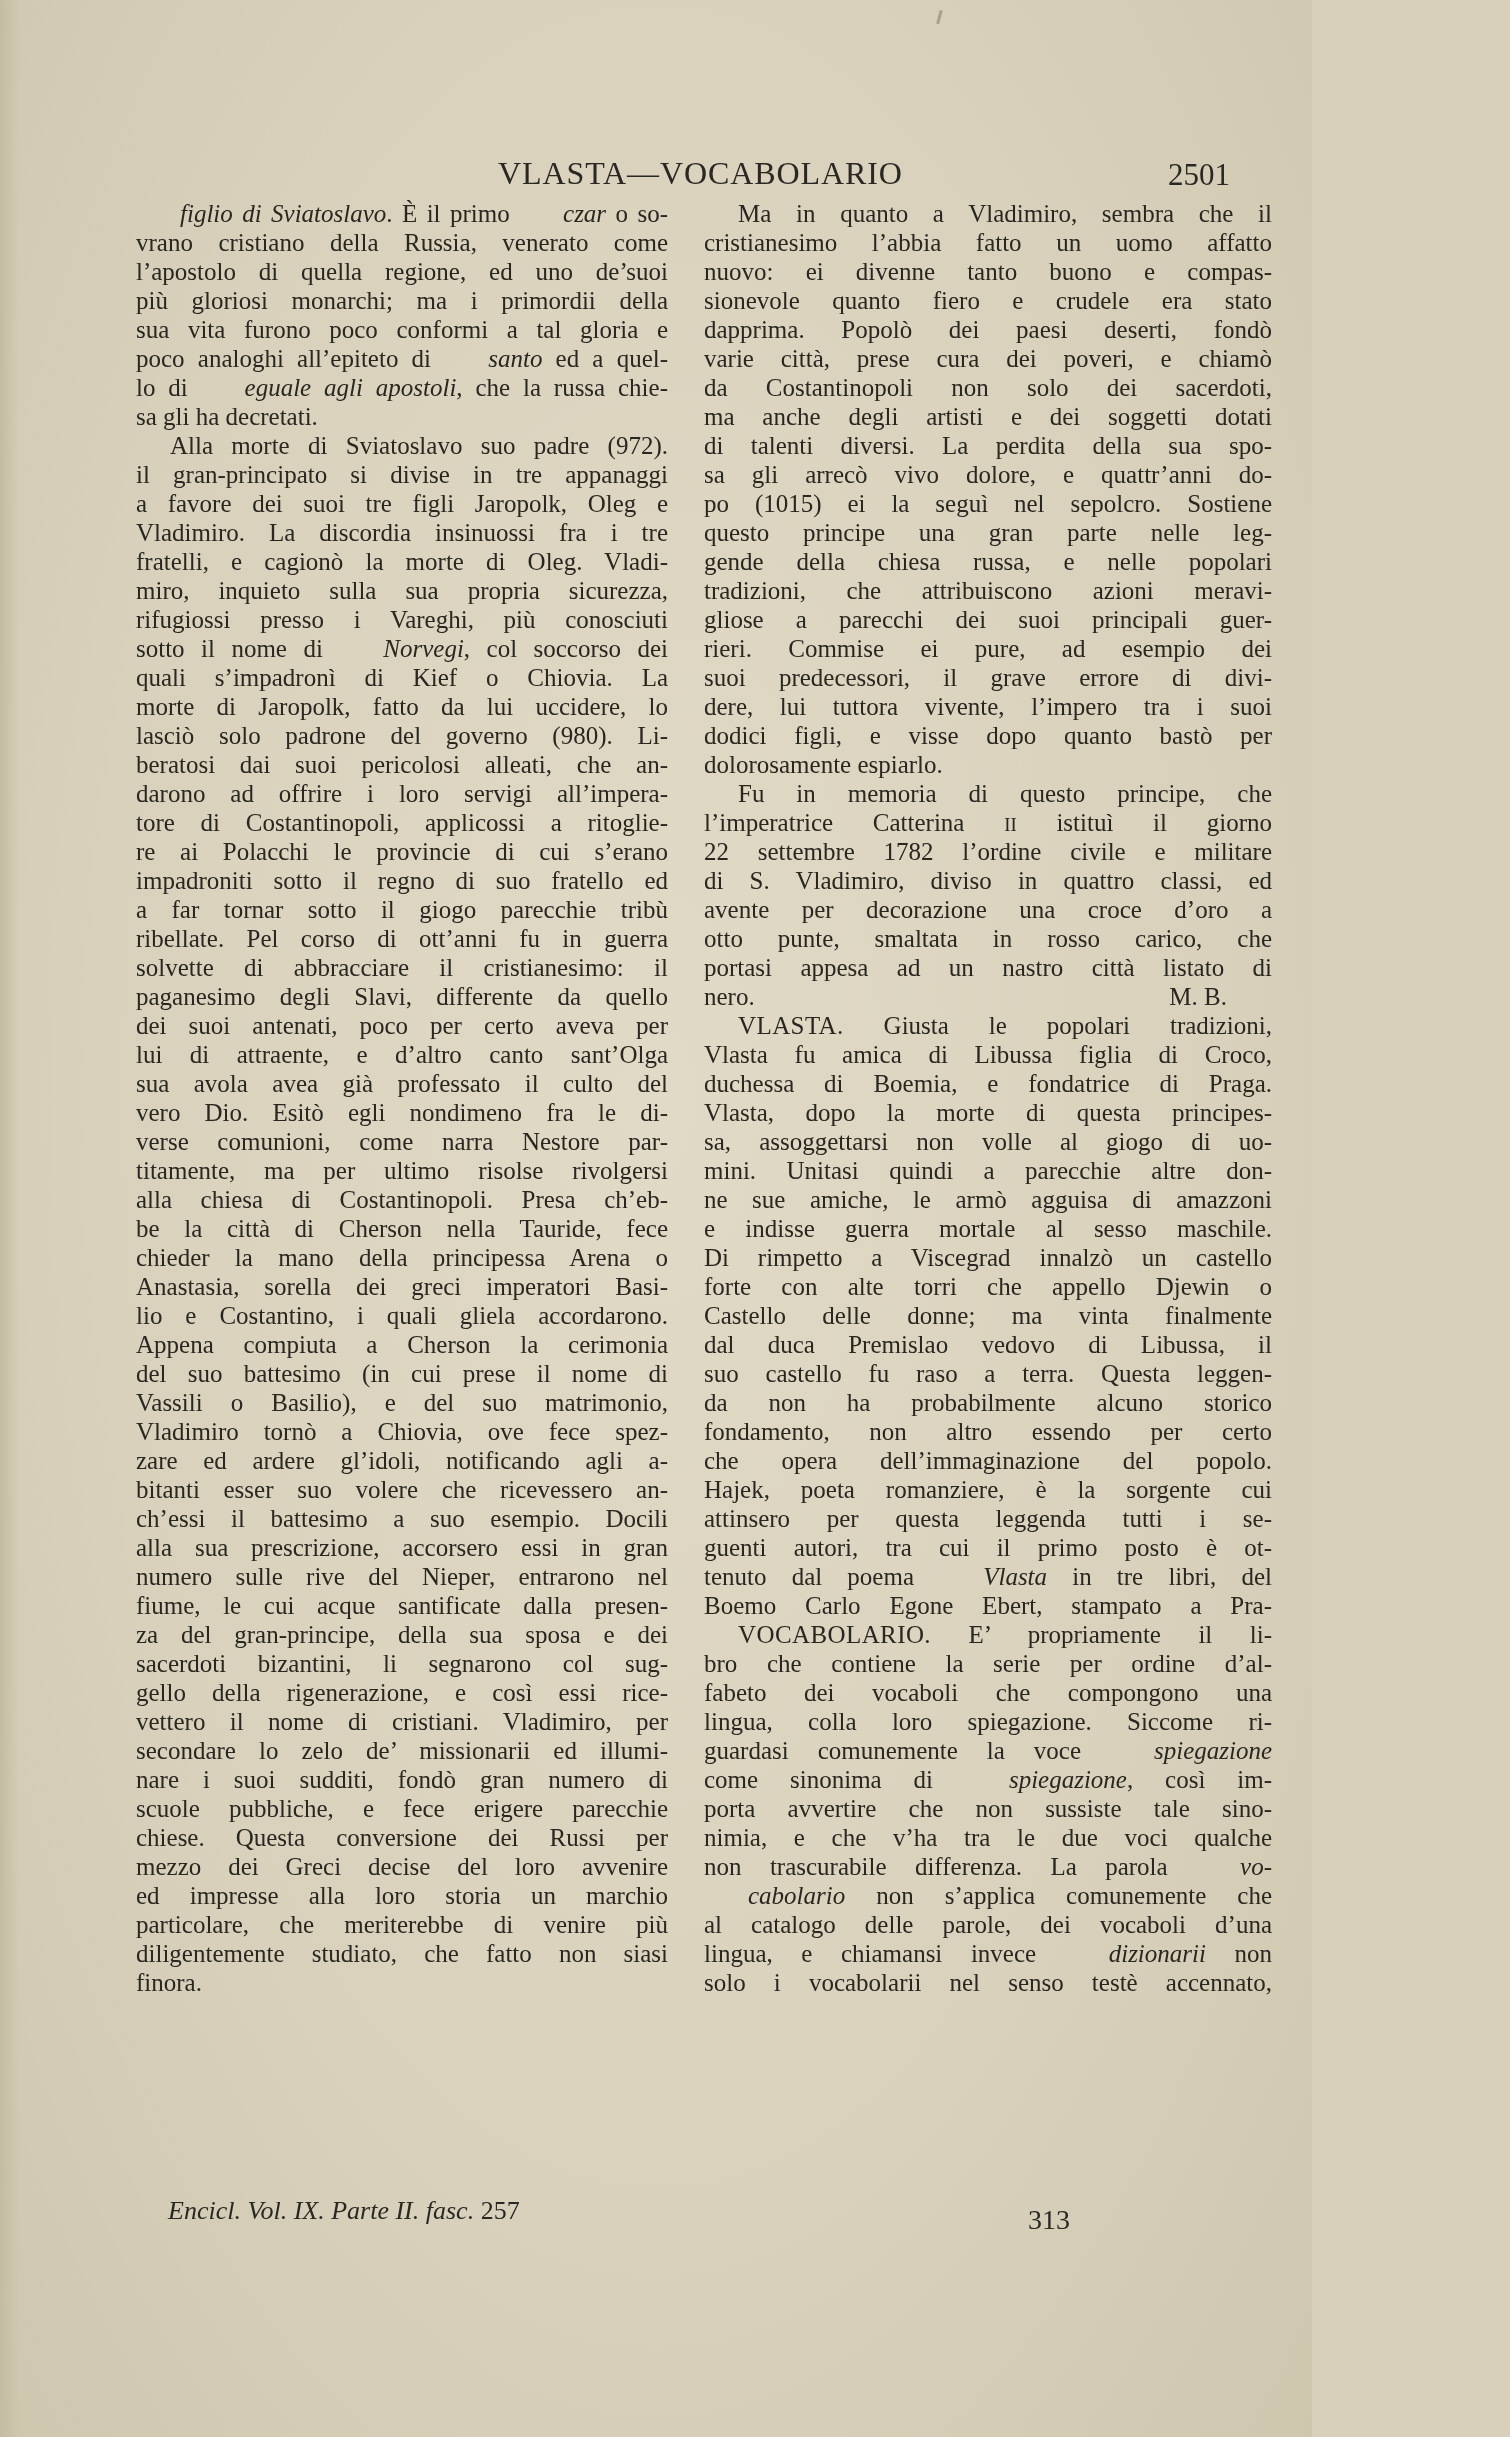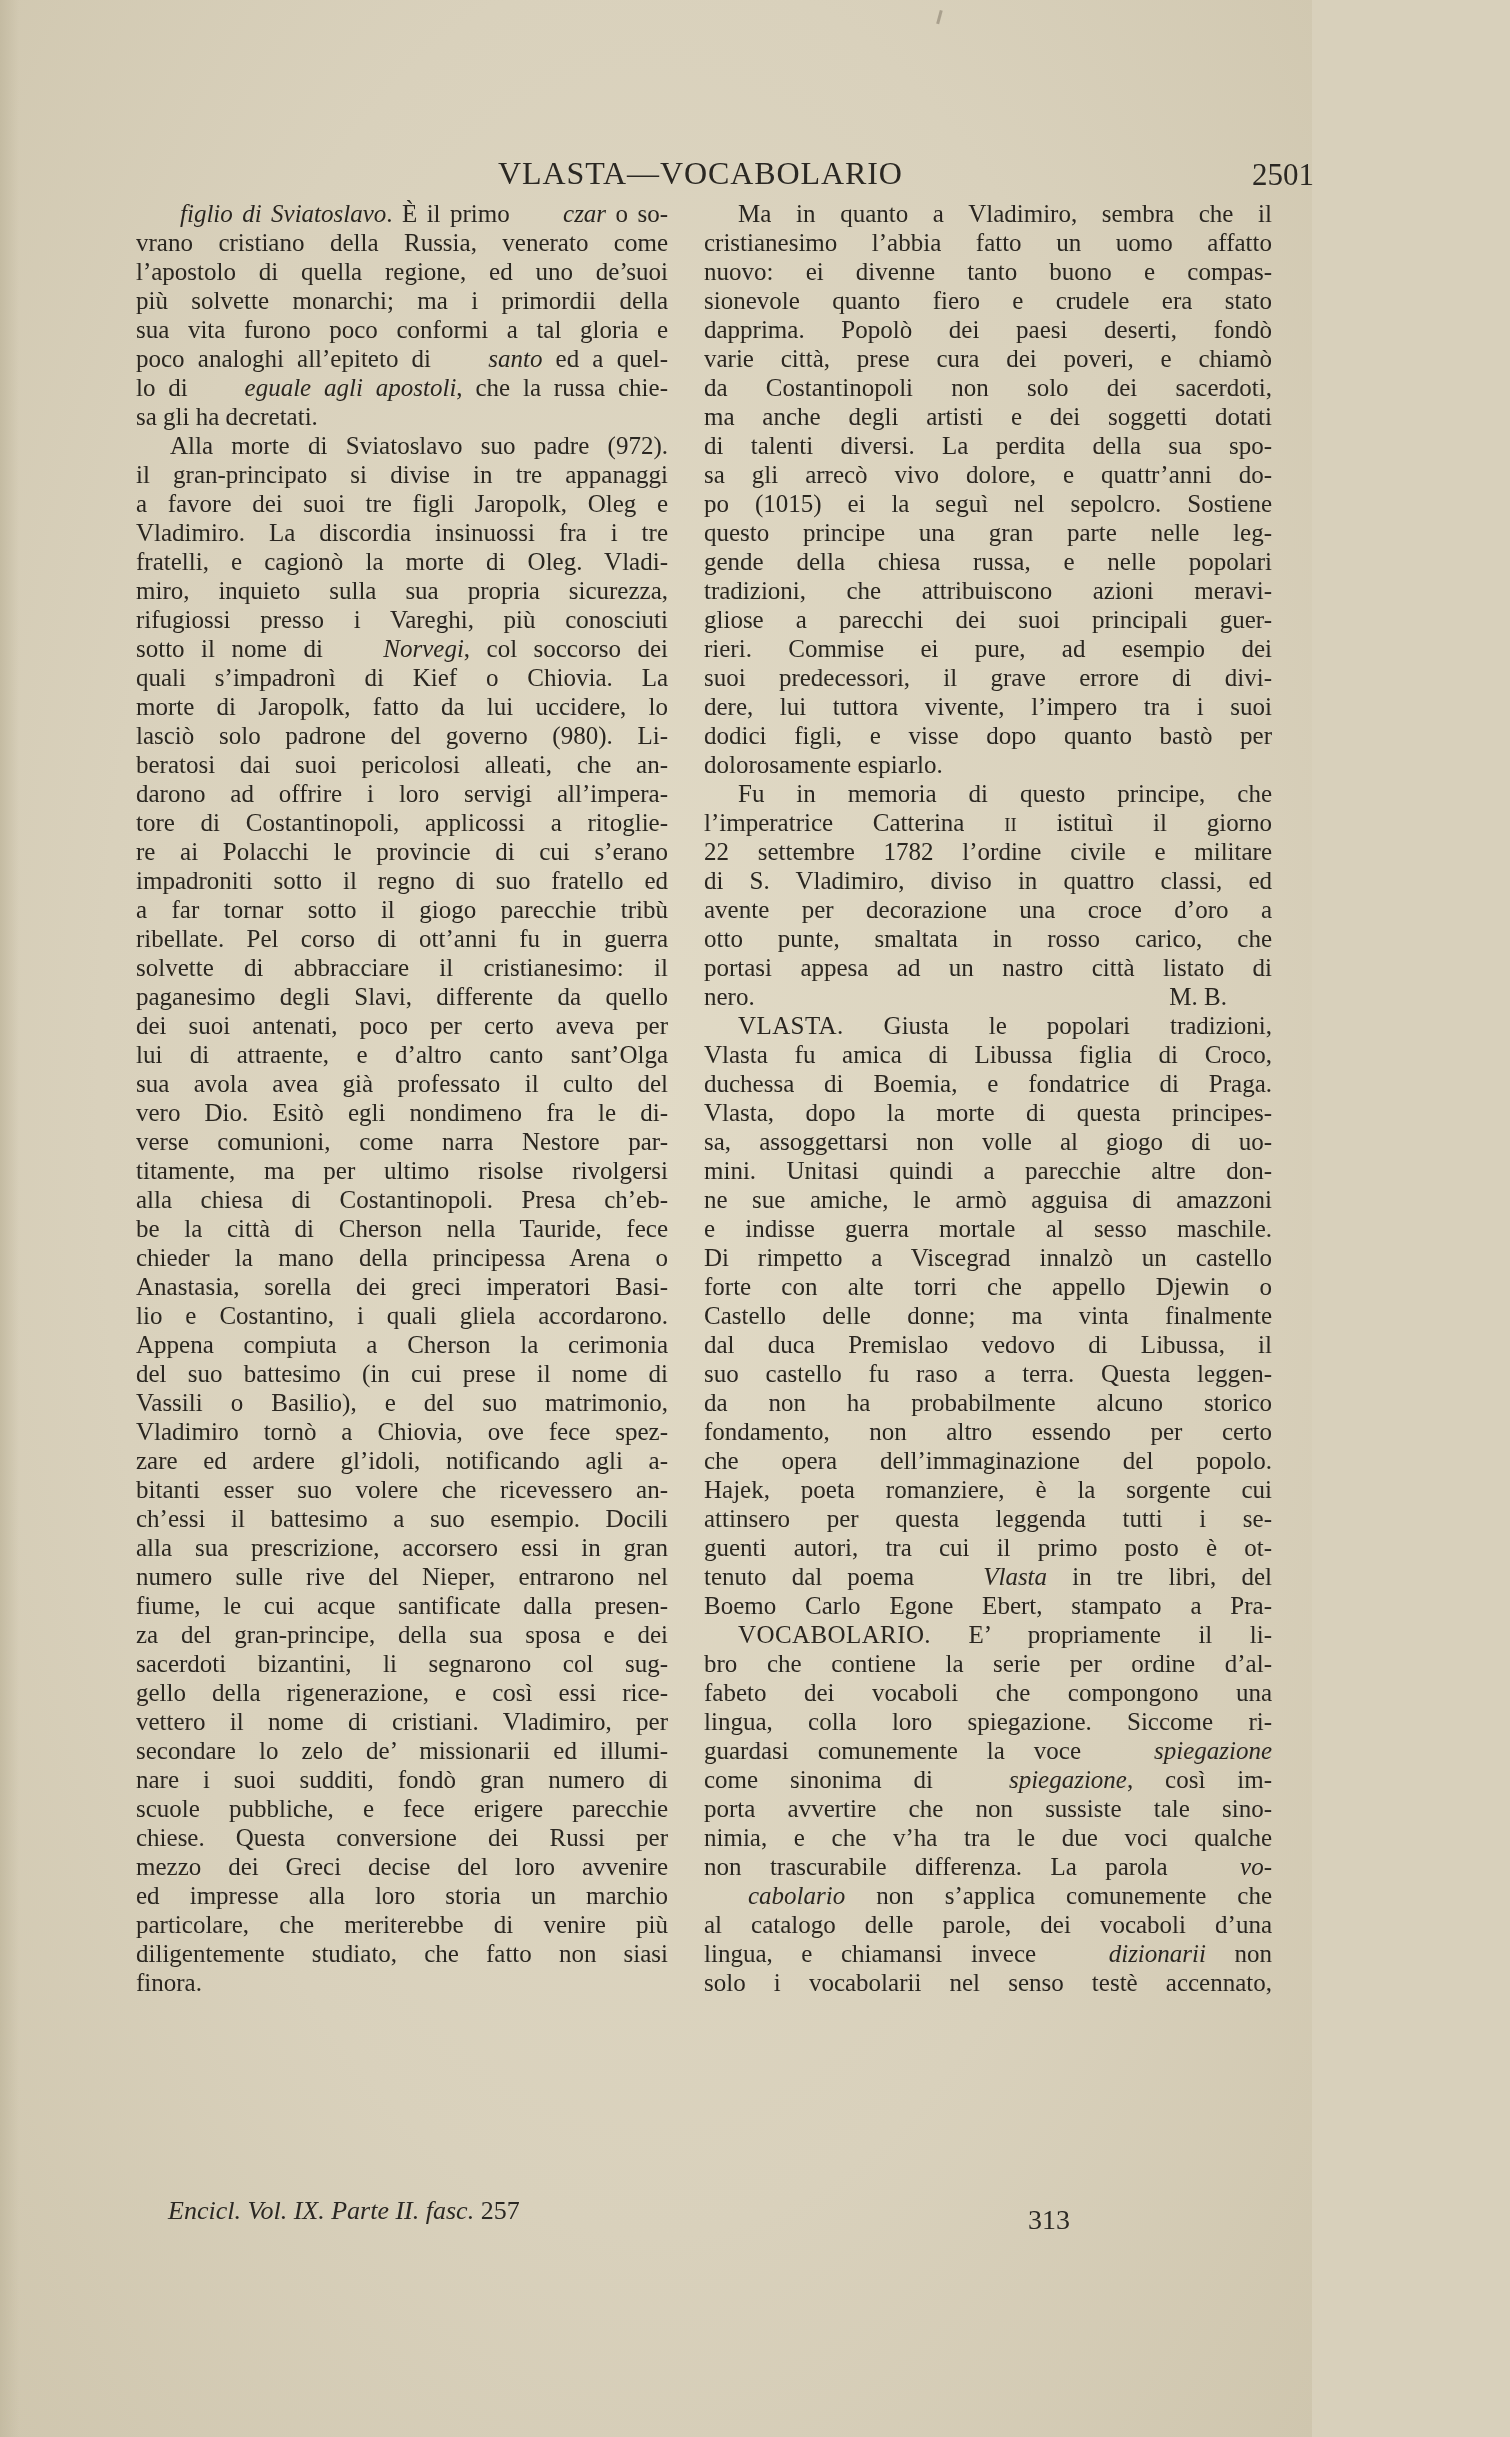--- a/index.html
+++ b/index.html
@@ -20,21 +20,21 @@
   }
   .pencil-mark {
     position: absolute; left: 938px; top: 10.3px; width: 2.6px; height: 13.7px;
     background: #8a8070; transform: rotate(15deg); opacity: .6;
   }
   .running-head {
     position: absolute; top: 155px; left: 498px;
     font-size: 32px; letter-spacing: 0.9px; color: #2b2823;
   }
   .page-number {
-    position: absolute; top: 157px; left: 1252px;
+    position: absolute; top: 157px; left: 1168px;
     font-size: 31px; color: #2b2823; text-align: right;
   }
   .col {
     position: absolute; top: 199px;
     font-size: 25px; line-height: 29px;
   }
   .col-left { left: 136px; width: 532px; }
   .col-right { left: 704px; width: 568px; }
   .line { display: block; white-space: nowrap; text-align: justify; text-align-last: justify; height: 29px; }
   .line.last { text-align-last: left; }
@@ -60,21 +60,21 @@
   <div class="spine-shadow"></div>
   <div class="pencil-mark"></div>
 
   <div class="running-head">VLASTA—VOCABOLARIO</div>
   <div class="page-number">2501</div>
 
   <div class="col col-left" id="col-left">
       <span class="line"><span><em>figlio di Sviatoslavo</em><span>. È il primo </span><em>czar</em><span> o so-</span></span></span>
       <span class="line"><span><span>vrano cristiano della Russia, venerato come</span></span></span>
       <span class="line"><span><span>l’apostolo di quella regione, ed uno de’suoi</span></span></span>
-      <span class="line"><span><span>più solvette monarchi; ma i primordii della</span></span></span>
+      <span class="line"><span><span>più gloriosi monarchi; ma i primordii della</span></span></span>
       <span class="line"><span><span>sua vita furono poco conformi a tal gloria e</span></span></span>
       <span class="line"><span><span>poco analoghi all’epiteto di </span><em>santo</em><span> ed a quel-</span></span></span>
       <span class="line"><span><span>lo di </span><em>eguale agli apostoli</em><span>, che la russa chie-</span></span></span>
       <span class="line last"><span><span>sa gli ha decretati.</span></span></span>
       <span class="line indent"><span><span>Alla morte di Sviatoslavo suo padre (972).</span></span></span>
       <span class="line"><span><span>il gran-principato si divise in tre appanaggi</span></span></span>
       <span class="line"><span><span>a favore dei suoi tre figli Jaropolk, Oleg e</span></span></span>
       <span class="line"><span><span>Vladimiro. La discordia insinuossi fra i tre</span></span></span>
       <span class="line"><span><span>fratelli, e cagionò la morte di Oleg. Vladi-</span></span></span>
       <span class="line"><span><span>miro, inquieto sulla sua propria sicurezza,</span></span></span>

